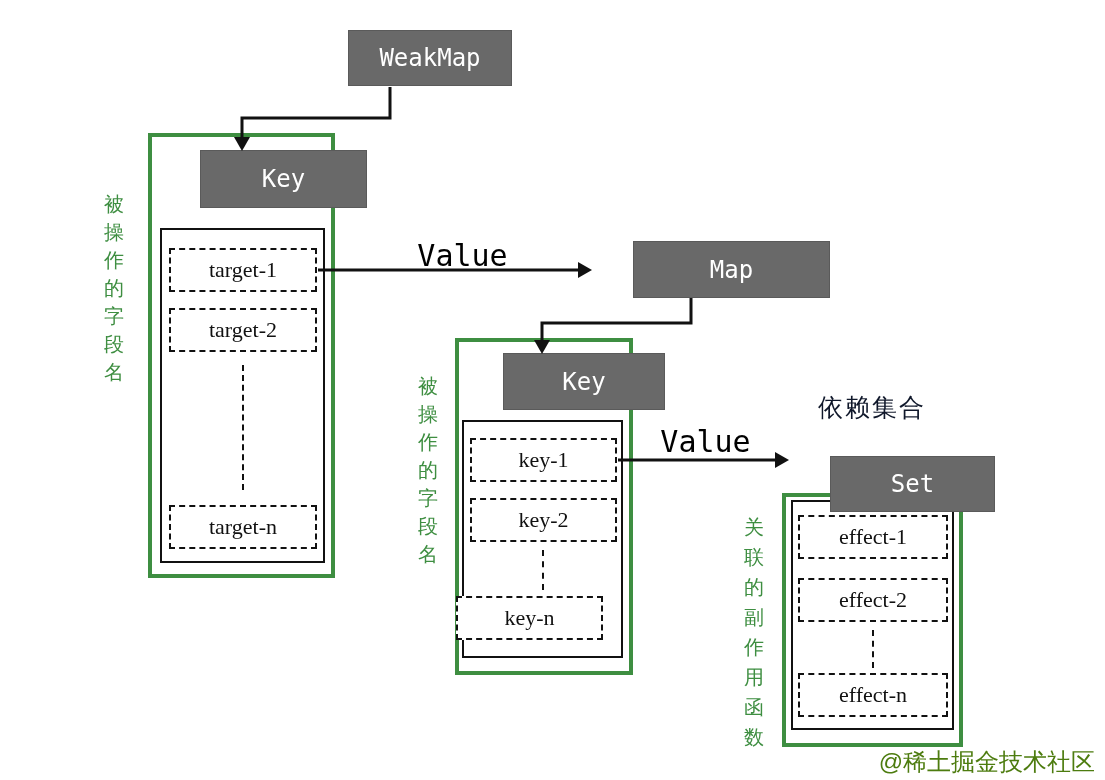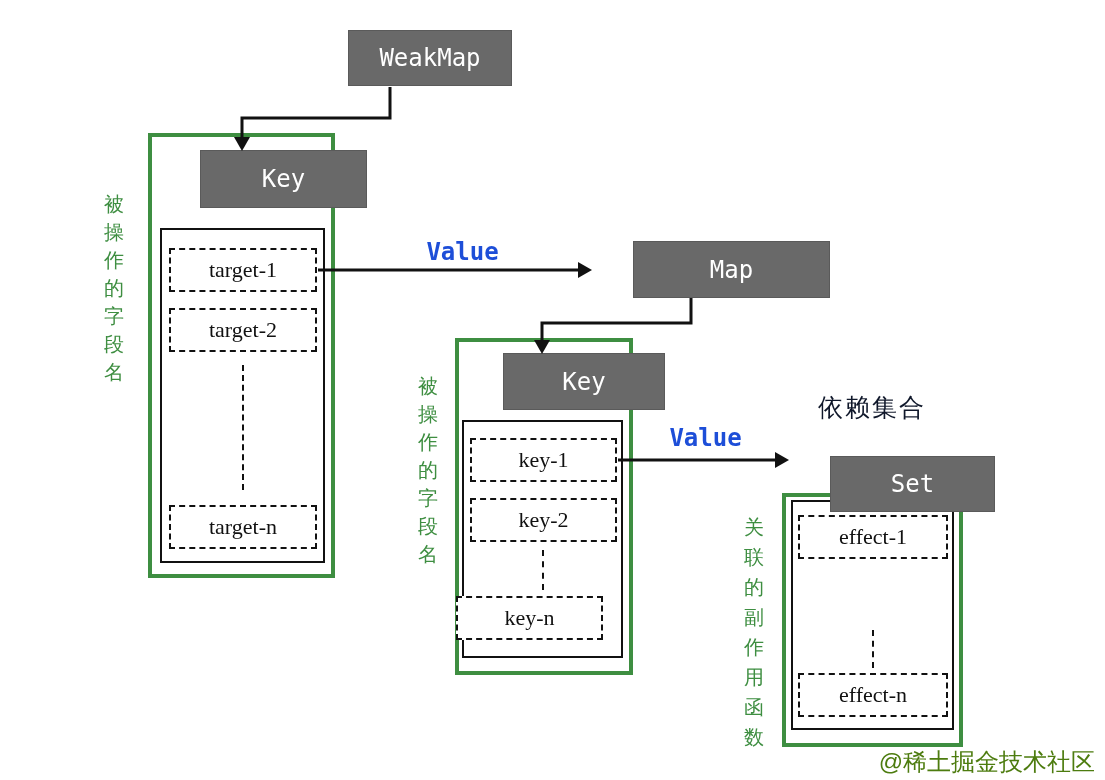--- a/index.html
+++ b/index.html
@@ -66,24 +66,24 @@
     color: #3e8e41;
     font-size: 20px;
     line-height: 28px;
     word-break: break-all;
     text-align: center;
     z-index: 3;
   }
 
   .vlabel {
     position: absolute;
-    color: #1d4ed8;
+    color: #000000;
     font-family: "DejaVu Sans Mono", monospace;
-    font-size: 24px;
-    font-weight: bold;
+    font-size: 30px;
+    font-weight: normal;
     text-align: center;
     z-index: 4;
   }
 
   .set-title {
     position: absolute;
     left: 792px; top: 391px; width: 160px;
     color: #0f172a;
     font-size: 25px;
     letter-spacing: 2px;
@@ -161,20 +161,23 @@
   <div class="set-title">依赖集合</div>
   <div class="gray-box" style="left:790px; top:456px; width:165px; height:56px;">
     <span>Set</span>
   </div>
 
   <div class="panel" style="left:782px; top:493px; width:181px; height:254px;"></div>
   <div class="inner-box" style="left:791px; top:500px; width:163px; height:230px;"></div>
   <div class="ditem" style="left:798px; top:515px; width:150px; height:44px;">
     <span>effect-1</span>
   </div>
+  <div class="ditem" style="left:798px; top:578px; width:150px; height:44px;">
+    <span>effect-2</span>
+  </div>
   <div class="vsep" style="left:872px; top:630px; height:38px;"></div>
   <div class="ditem" style="left:798px; top:673px; width:150px; height:44px;">
     <span>effect-n</span>
   </div>
   <div class="vcap" style="left:740px; top:512px; line-height:30px;">关联的副作用函数</div>
 
   <div class="watermark">@稀土掘金技术社区</div>
 
   <svg class="connectors" viewBox="0 0 1105 780" xmlns="http://www.w3.org/2000/svg">
 

